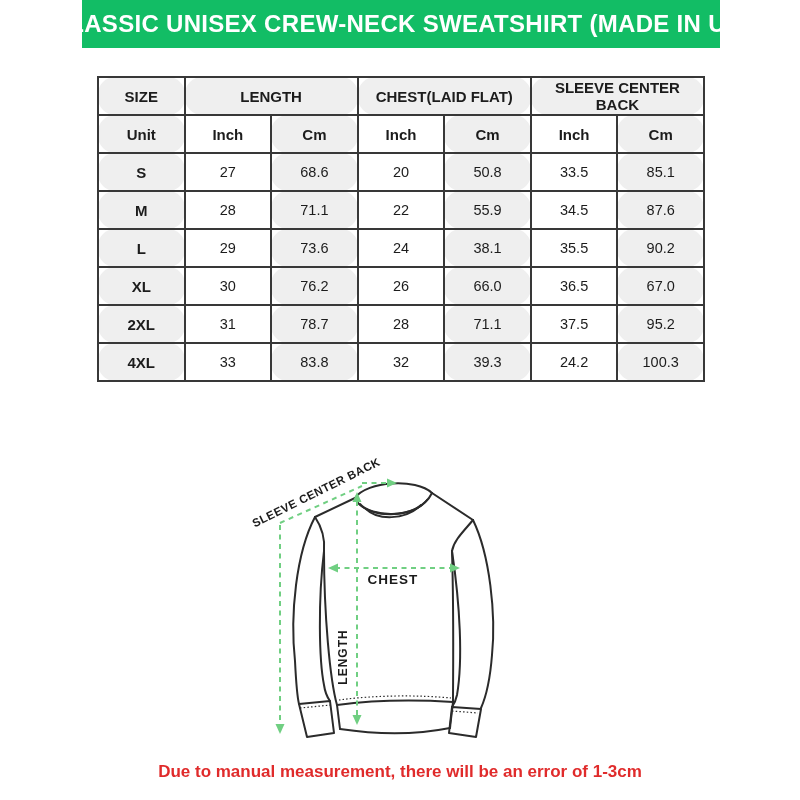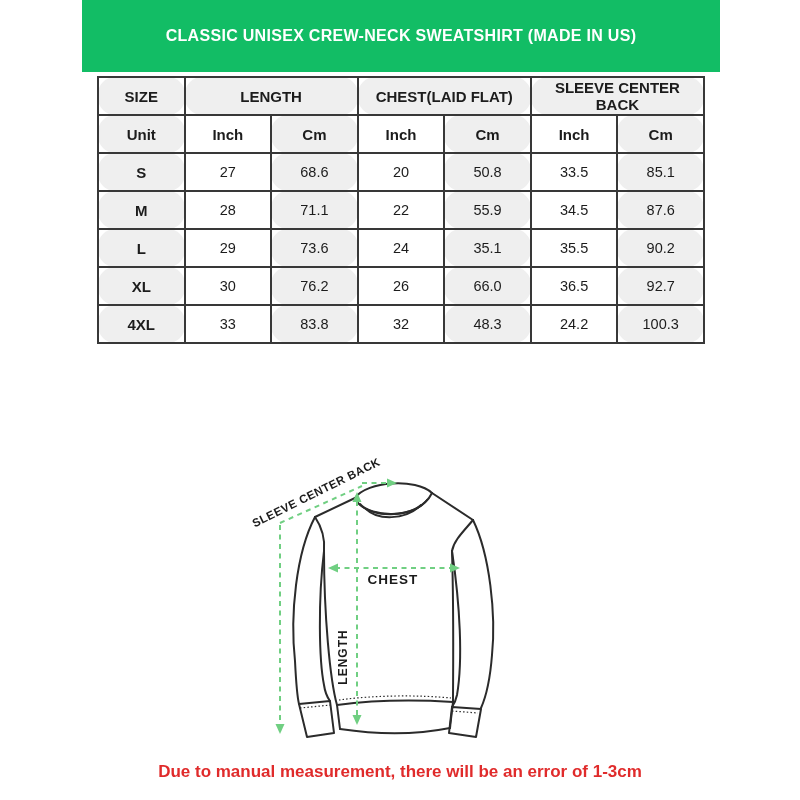--- a/index.html
+++ b/index.html
@@ -1,24 +1,24 @@
 <!DOCTYPE html>
 <html><head>
 <meta charset="utf-8">
 <style>
   html,body { margin:0; padding:0; }
   body {
     width:800px; height:800px; position:relative; overflow:hidden;
     background:#ffffff; font-family:"Liberation Sans", sans-serif;
   }
   .banner {
-    position:absolute; left:82px; top:0; width:638px; height:72px;
+    position:absolute; left:82px; top:0; width:638px; height:48px;
     background:#12bd65; color:#ffffff;
     display:flex; align-items:center; justify-content:center;
-    font-size:16px; font-weight:700; letter-spacing:0.3px; white-space:nowrap;
+    font-size:24px; font-weight:700; letter-spacing:0.3px; white-space:nowrap;
   }
   table.size-table {
     position:absolute; left:97px; top:76px; width:608px;
     border-collapse:collapse; table-layout:fixed;
   }
   .size-table th, .size-table td {
     border:2px solid #383838; height:36px; padding:0;
     text-align:center; vertical-align:middle;
     color:#1c1c1c; font-size:15px; background:#ffffff;
   }
@@ -78,39 +78,48 @@
       <td class="num">22</td>
       <td class="num shade">55.9</td>
       <td class="num">34.5</td>
       <td class="num shade">87.6</td>
     </tr>
     <tr>
       <td class="size-label shade">L</td>
       <td class="num">29</td>
       <td class="num shade">73.6</td>
       <td class="num">24</td>
-      <td class="num shade">35.1</td>
+      <td class="num shade">38.1</td>
       <td class="num">35.5</td>
       <td class="num shade">90.2</td>
     </tr>
     <tr>
       <td class="size-label shade">XL</td>
       <td class="num">30</td>
       <td class="num shade">76.2</td>
       <td class="num">26</td>
       <td class="num shade">66.0</td>
       <td class="num">36.5</td>
-      <td class="num shade">92.7</td>
+      <td class="num shade">67.0</td>
+    </tr>
+    <tr>
+      <td class="size-label shade">2XL</td>
+      <td class="num">31</td>
+      <td class="num shade">78.7</td>
+      <td class="num">28</td>
+      <td class="num shade">71.1</td>
+      <td class="num">37.5</td>
+      <td class="num shade">95.2</td>
     </tr>
     <tr>
       <td class="size-label shade">4XL</td>
       <td class="num">33</td>
       <td class="num shade">83.8</td>
       <td class="num">32</td>
-      <td class="num shade">48.3</td>
+      <td class="num shade">39.3</td>
       <td class="num">24.2</td>
       <td class="num shade">100.3</td>
     </tr>
   </tbody>
 </table>
 
 <div class="diagram-wrap">
   <svg width="330" height="300" viewBox="0 0 330 300" xmlns="http://www.w3.org/2000/svg">
 
     <g>

